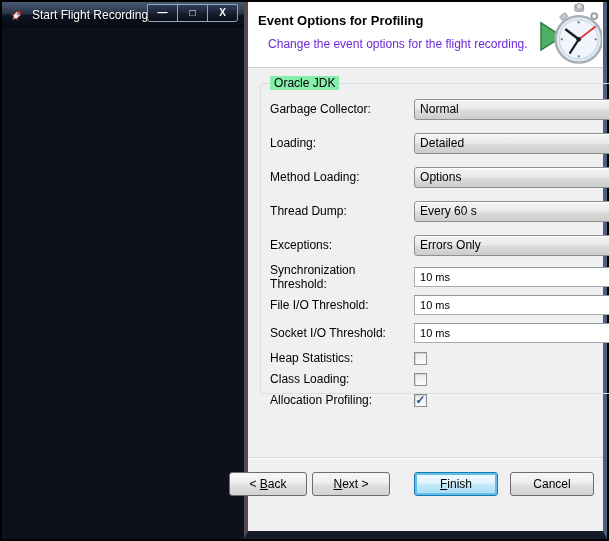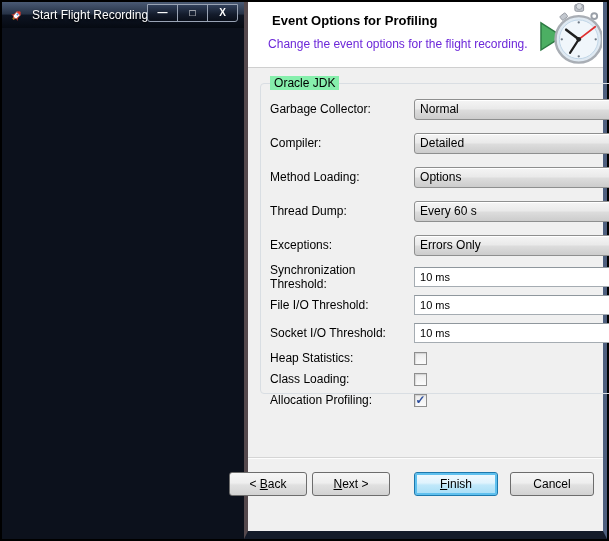--- a/index.html
+++ b/index.html
@@ -38,21 +38,21 @@
   .body-wrap{
     flex:1;display:flex;flex-direction:column;
     border-left:4px solid #55494d;
     border-right:4px solid #4e5f7e;
     border-bottom:8px solid #141b29;
     background:#f0f0f0;
   }
 
   
   .header{height:66px;flex:none;background:#fff;position:relative;border-bottom:1px solid #cfcfcf;}
-  .header-title{position:absolute;left:24px;top:11px;font-size:13px;font-weight:bold;color:#000;}
+  .header-title{position:absolute;left:10px;top:11px;font-size:13px;font-weight:bold;color:#000;}
   .header-subtitle{position:absolute;left:20px;top:35px;font-size:12px;color:#6d28d9;}
   .header-icon{position:absolute;right:1px;top:1px;width:62px;height:63px;}
 
   
   .client{flex:1;position:relative;background:#f0f0f0;}
 
   .groupbox{
     position:absolute;left:12px;top:15px;width:575px;height:311px;
     border:1px solid #d9dee3;border-radius:4px;
   }
@@ -175,21 +175,21 @@
         <div class="rows">
 
           <div class="row combo-row">
             <span class="row-label">Garbage Collector:</span>
             <div class="combo">
               <span class="combo-value">Normal</span>
               <span class="combo-arrow"></span>
             </div>
           </div>
           <div class="row combo-row">
-            <span class="row-label">Compiler:</span>
+            <span class="row-label">Loading:</span>
             <div class="combo">
               <span class="combo-value">Detailed</span>
               <span class="combo-arrow"></span>
             </div>
           </div>
           <div class="row combo-row">
             <span class="row-label">Method Loading:</span>
             <div class="combo">
               <span class="combo-value">Options</span>
               <span class="combo-arrow"></span>

